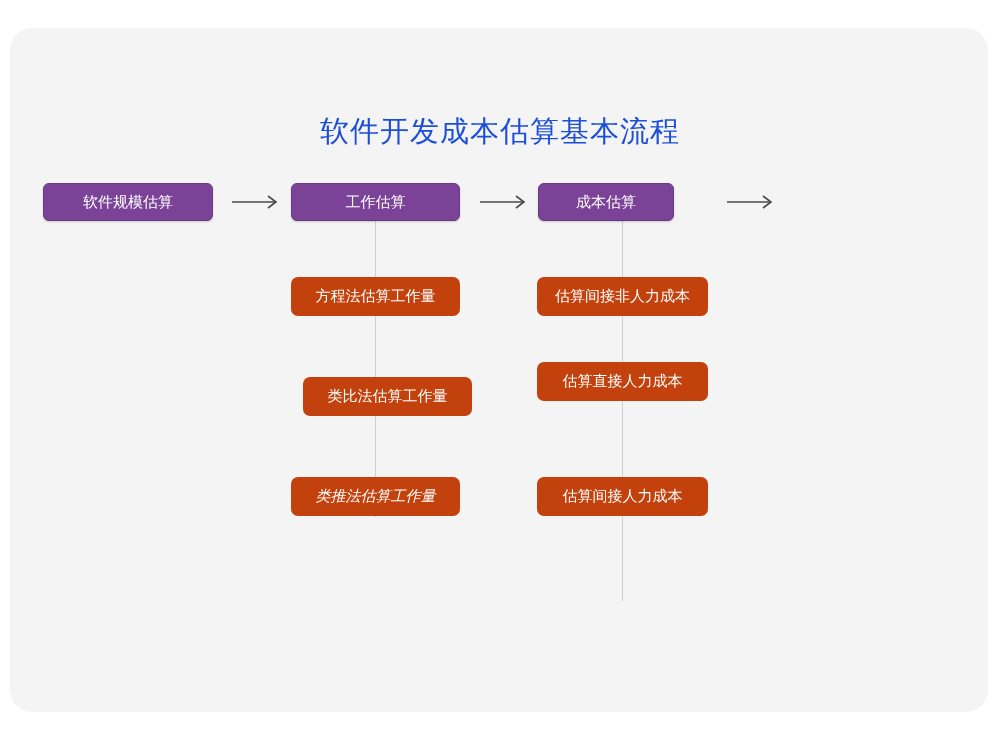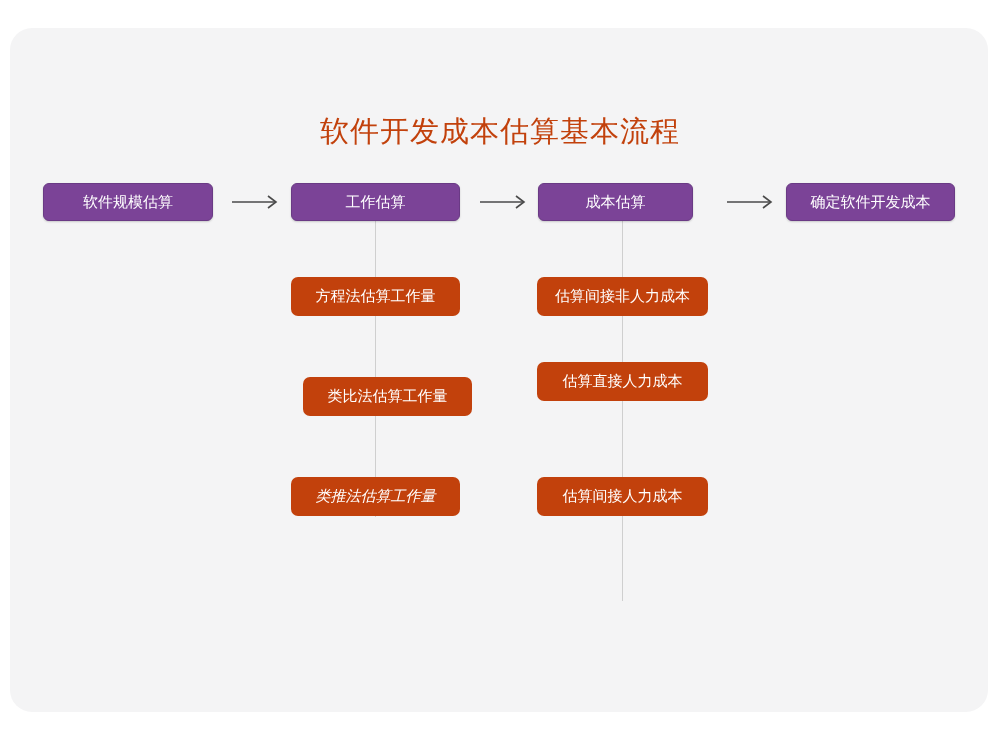--- a/index.html
+++ b/index.html
@@ -34,21 +34,21 @@
 
   
   .title {
     position: absolute;
     left: 0;
     top: 92px;
     width: 1000px;
     text-align: center;
     font-size: 29px;
     line-height: 40px;
-    color: #c2410c;
+    color: #1d4ed8;
     letter-spacing: 1px;
     font-weight: normal;
     white-space: nowrap;
   }
 
   
   .node {
     position: absolute;
     box-sizing: border-box;
     display: flex;
@@ -108,27 +108,24 @@
   <div class="vline" style="left:622px; top:219px; height:382px;"></div>
 
   <div class="node primary" style="left:291px; top:183px; width:169px;">
     <span>工作估算</span>
   </div>
 
   <div class="node primary" style="left:43px; top:183px; width:170px;">
     <span>软件规模估算</span>
   </div>
 
-  <div class="node primary" style="left:538px; top:183px; width:155px;">
+  <div class="node primary" style="left:538px; top:183px; width:136px;">
     <span>成本估算</span>
   </div>
 
-  <div class="node primary" style="left:786px; top:183px; width:169px;">
-    <span>确定软件开发成本</span>
-  </div>
 
   <div class="arrow" style="left:228px; top:187px; width:55px;">
     <svg width="50" height="16" viewBox="0 0 50 16" aria-hidden="true">
       <line x1="1" y1="8" x2="44" y2="8" stroke="#4a4a4a" stroke-width="1.6"></line>
       <polyline points="37,2 45,8 37,14" fill="none" stroke="#4a4a4a" stroke-width="1.6"></polyline>
     </svg>
   </div>
 
   <div class="arrow" style="left:476px; top:187px; width:55px;">
     <svg width="50" height="16" viewBox="0 0 50 16" aria-hidden="true">

